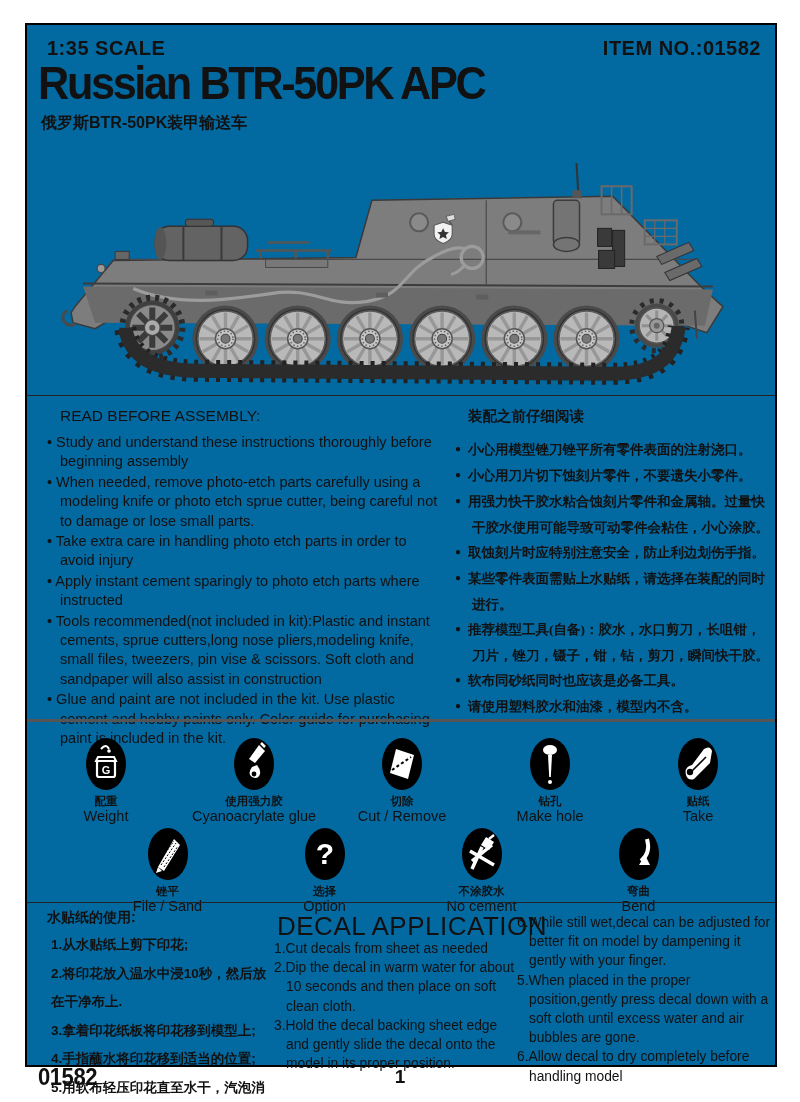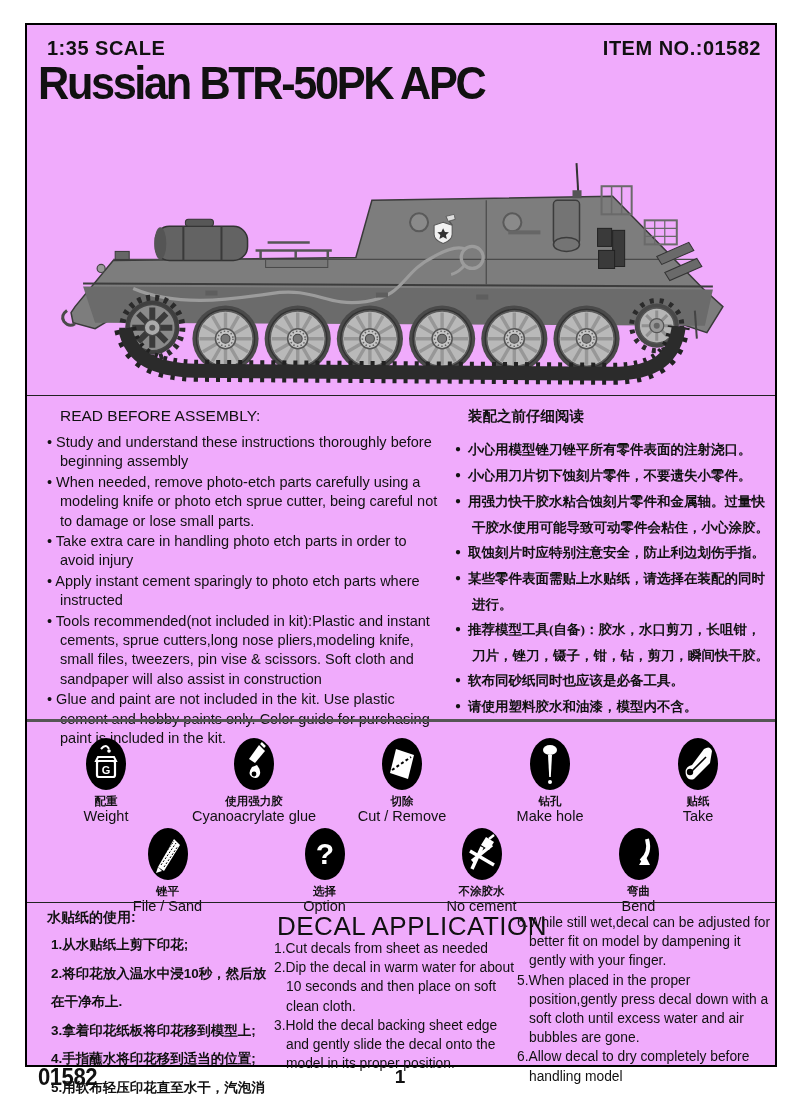--- a/index.html
+++ b/index.html
@@ -3,21 +3,21 @@
 <meta charset="utf-8">
 <style>
   html,body{margin:0;padding:0;}
   body{
     width:800px;height:1102px;background:#ffffff;position:relative;overflow:hidden;
     font-family:"Liberation Sans", sans-serif;color:#111;
     -webkit-font-smoothing:antialiased;
   }
   .sheet{
     position:absolute;left:25px;top:23px;width:748px;height:1040px;
-    border:2px solid #000;background:#f0abfc;
+    border:2px solid #000;background:#0369a1;
   }
   
   .scale{position:absolute;left:20px;top:12px;font-size:20px;font-weight:bold;letter-spacing:.5px;}
   .itemno{position:absolute;right:14px;top:12px;font-size:20px;font-weight:bold;letter-spacing:.5px;}
   .title{
     position:absolute;left:11px;top:31px;font-size:46px;font-weight:bold;
     letter-spacing:-2.5px;transform:scaleX(.94);transform-origin:left top;white-space:nowrap;
   }
   .subtitle{position:absolute;left:14px;top:88px;font-size:16px;font-weight:bold;}
   
@@ -65,20 +65,21 @@
              font-size:19px;font-weight:bold;}
 </style>
 </head>
 <body>
 
 <div class="sheet">
 
   <div class="scale">1:35 SCALE</div>
   <div class="itemno">ITEM NO.:01582</div>
   <div class="title">Russian BTR-50PK APC</div>
+  <div class="subtitle">俄罗斯BTR-50PK装甲输送车</div>
 
   <svg class="art" viewBox="0 0 690 235" xmlns="http://www.w3.org/2000/svg">
     <defs>
       <g id="rw">
         <circle r="33" fill="#4a4a4a"></circle>
         <circle r="29" fill="none" stroke="#333" stroke-width="1.5"></circle>
         <circle r="27.5" fill="#b9b9b9" stroke="#5a5a5a" stroke-width="1.5"></circle>
         <path d="M-26,0H26 M-22.5,-13L22.5,13 M-13,-22.5L13,22.5 M0,-26V26 M13,-22.5L-13,22.5 M22.5,-13L-22.5,13" stroke="#979797" stroke-width="3.4"></path>
         <circle r="10" fill="#c6c6c6" stroke="#555" stroke-width="1.5"></circle>
         <circle r="7.5" fill="none" stroke="#666" stroke-width="1.5" stroke-dasharray="1.5 2.2"></circle>

